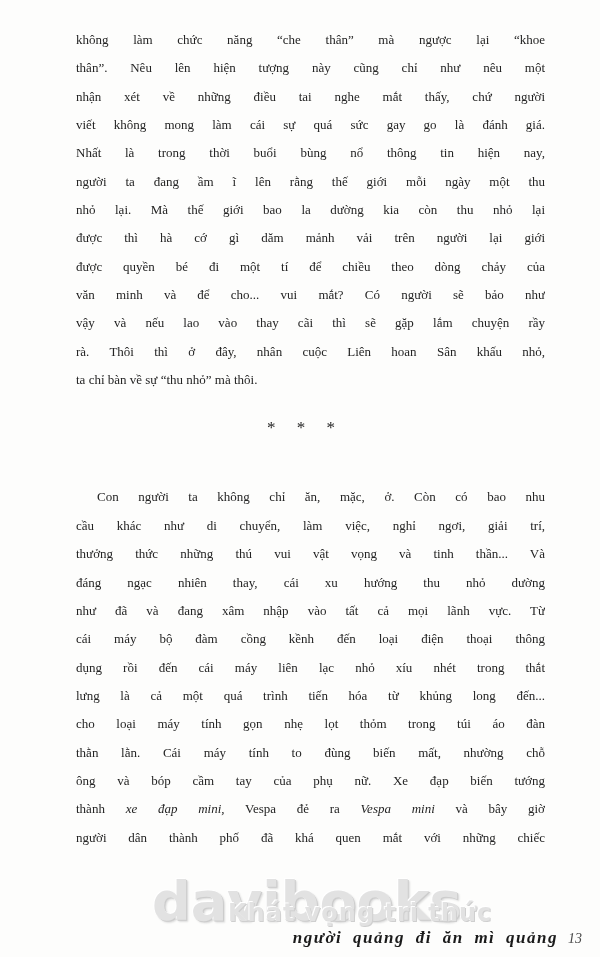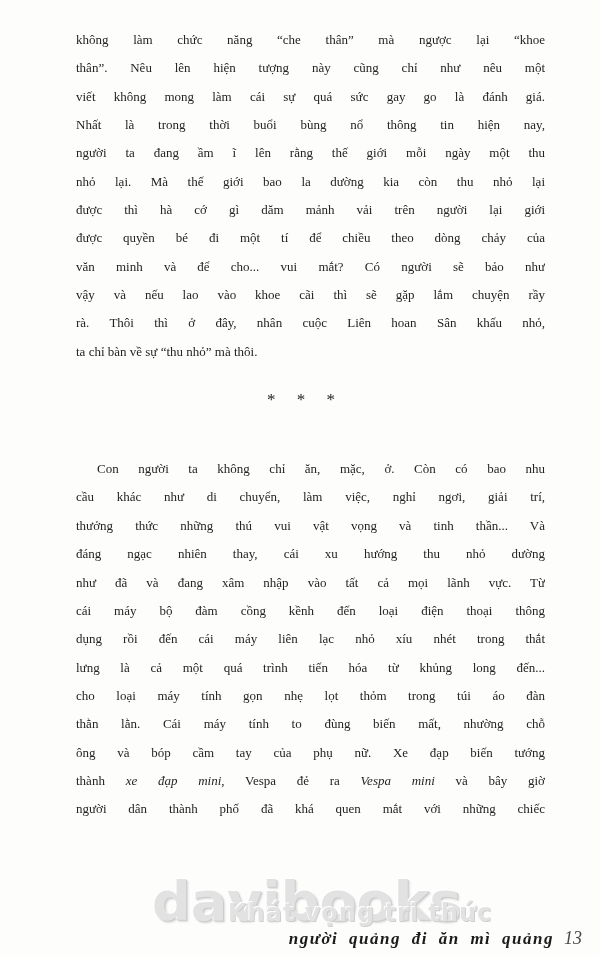--- a/index.html
+++ b/index.html
@@ -77,42 +77,43 @@
   .footer-title {
     font-weight: bold;
     font-style: italic;
     font-size: 17px;
     letter-spacing: 1.5px;
     word-spacing: 5px;
     color: var(--footer-color, #1a1a1a);
   }
   .footer-page {
     font-style: italic;
-    font-size: 18px;
+    font-size: 14px;
     margin-left: 10px;
     color: var(--pageno-color, #4a4a4a);
   }
 </style>
 </head>
 <body>
 
 <div class="page">
   <div class="text-col">
 
     <div class="para">
       <div class="jline">không làm chức năng “che thân” mà ngược lại “khoe</div>
       <div class="jline">thân”. Nêu lên hiện tượng này cũng chỉ như nêu một</div>
+      <div class="jline">nhận xét về những điều tai nghe mắt thấy, chứ người</div>
       <div class="jline">viết không mong làm cái sự quá sức gay go là đánh giá.</div>
       <div class="jline">Nhất là trong thời buổi bùng nổ thông tin hiện nay,</div>
       <div class="jline">người ta đang ầm ĩ lên rằng thế giới mỗi ngày một thu</div>
       <div class="jline">nhỏ lại. Mà thế giới bao la dường kia còn thu nhỏ lại</div>
       <div class="jline">được thì hà cớ gì dăm mảnh vải trên người lại giới</div>
       <div class="jline">được quyền bé đi một tí để chiều theo dòng chảy của</div>
       <div class="jline">văn minh và để cho... vui mắt? Có người sẽ bảo như</div>
-      <div class="jline">vậy và nếu lao vào khoe cãi thì sẽ gặp lắm chuyện rầy</div>
+      <div class="jline">vậy và nếu lao vào thay cãi thì sẽ gặp lắm chuyện rầy</div>
       <div class="jline">rà. Thôi thì ở đây, nhân cuộc Liên hoan Sân khấu nhỏ,</div>
       <div class="jline lastline">ta chỉ bàn về sự “thu nhỏ” mà thôi.</div>
     </div>
 
     <div class="separator">* * *</div>
 
     <div class="para">
       <div class="jline indent">Con người ta không chỉ ăn, mặc, ở. Còn có bao nhu</div>
       <div class="jline">cầu khác như di chuyển, làm việc, nghỉ ngơi, giải trí,</div>
       <div class="jline">thưởng thức những thú vui vật vọng và tinh thần... Và</div>

